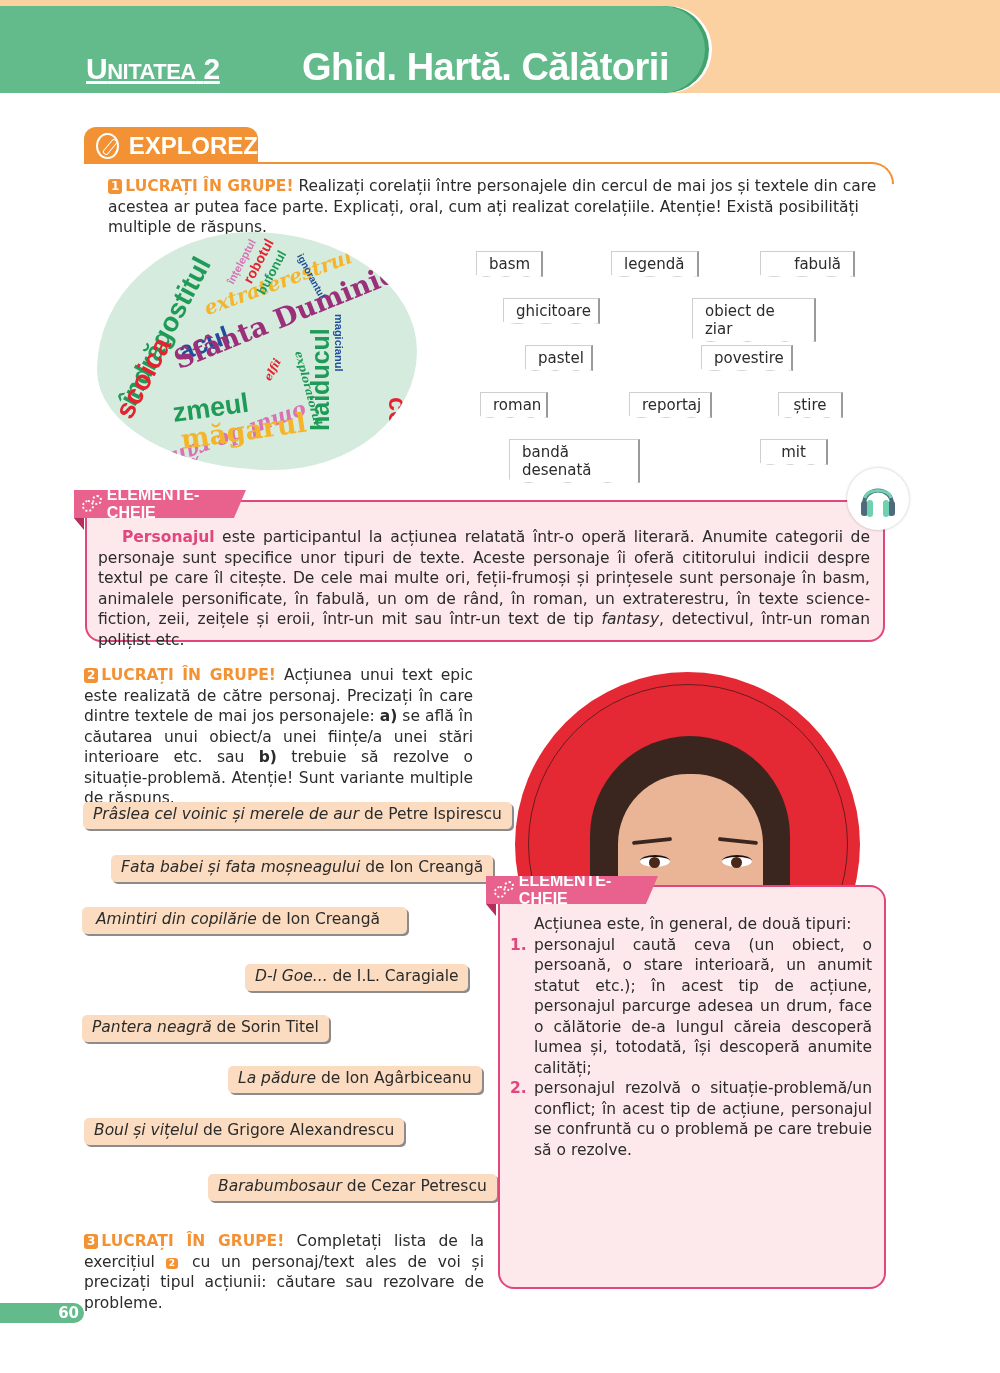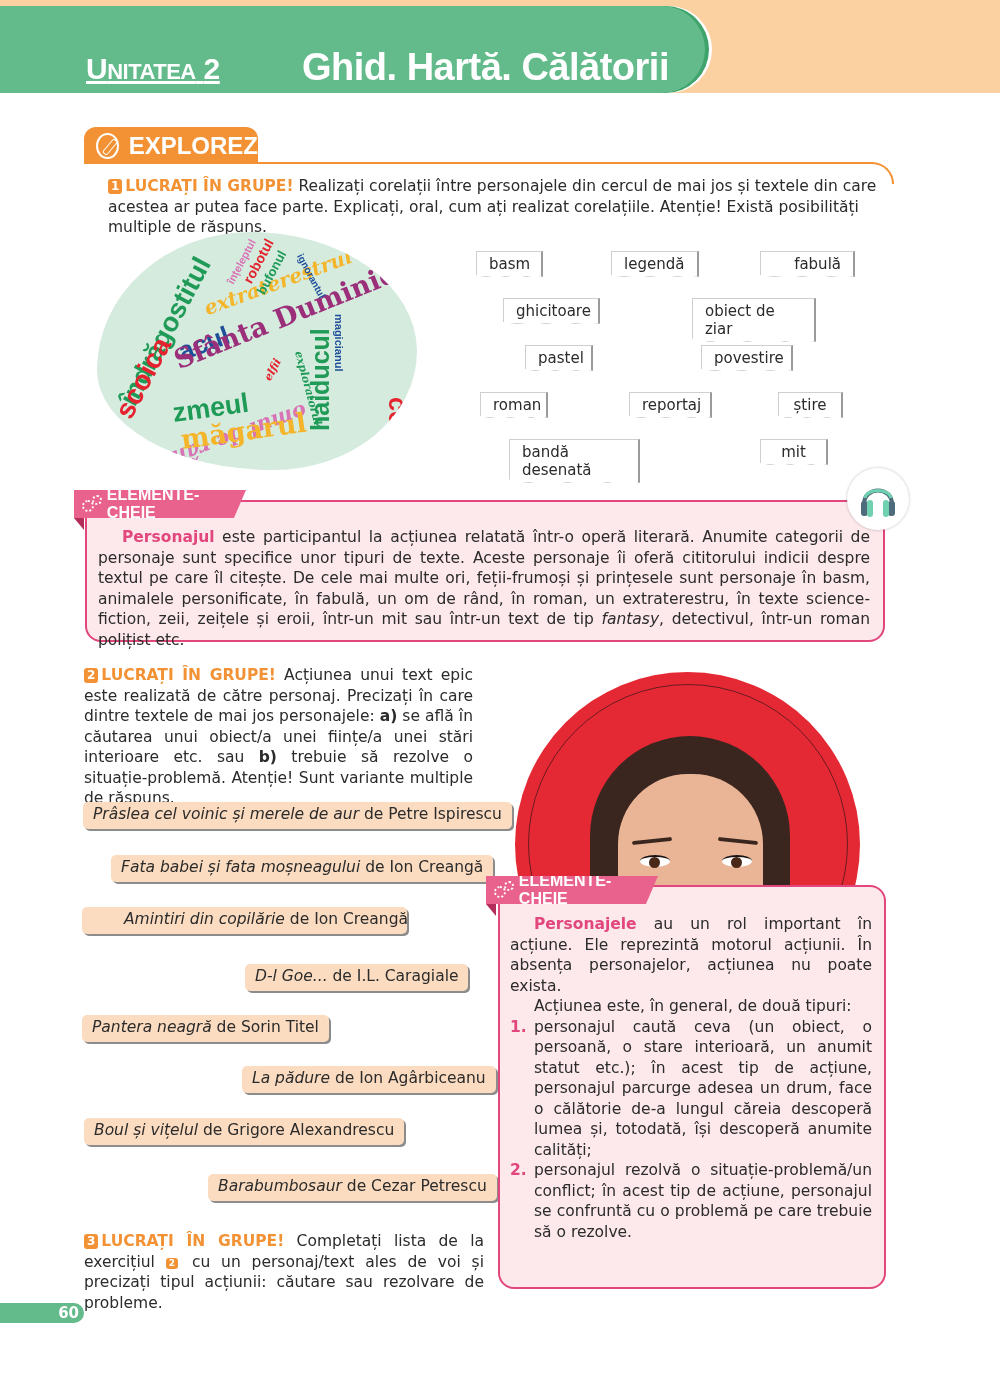--- a/index.html
+++ b/index.html
@@ -131,24 +131,24 @@
     <rect x="36" y="32" width="6" height="17" rx="3" fill="#6fd1b0"></rect>
   </svg>
 </div>
 
 <div class="abs para" style="left:84px; top:665px; width:389px; text-align:justify;">
   <span class="num">2</span><span class="orange">LUCRAȚI ÎN GRUPE!</span><span> Acțiunea unui text epic este realizată de către personaj. Precizați în care dintre textele de mai jos personajele: </span><b>a)</b><span> se află în căutarea unui obiect/a unei ființe/a unei stări interioare etc. sau </span><b>b)</b><span> trebuie să rezolve o situație-problemă. Atenție! Sunt variante multiple de răspuns.</span>
 </div>
 
 <div class="book" style="left:83px; top:802px;"><em>Prâslea cel voinic și merele de aur</em><span> de Petre Ispirescu</span></div>
 <div class="book" style="left:111px; top:855px;"><em>Fata babei și fata moșneagului</em><span> de Ion Creangă</span></div>
-<div class="book" style="left:82px; top:907px; width:325px; padding-left:42px;"><em>Amintiri </em><em>din copilărie</em><span> de Ion Creangă</span></div>
+<div class="book" style="left:82px; top:907px; width:325px; padding-left:14px;"><em>Amintiri </em><em>din copilărie</em><span> de Ion Creangă</span></div>
 <div class="book" style="left:245px; top:964px;"><em>D-l Goe...</em><span> de I.L. Caragiale</span></div>
 <div class="book" style="left:82px; top:1015px;"><em>Pantera neagră</em><span> de Sorin Titel</span></div>
-<div class="book" style="left:242px; top:1066px;"><em>La pădure</em><span> de Ion Agârbiceanu</span></div>
+<div class="book" style="left:228px; top:1066px;"><em>La pădure</em><span> de Ion Agârbiceanu</span></div>
 <div class="book" style="left:84px; top:1118px;"><em>Boul și vițelul</em><span> de Grigore Alexandrescu</span></div>
 <div class="book" style="left:208px; top:1174px;"><em>Barabumbosaur</em><span> de Cezar Petrescu</span></div>
 
 <div class="abs para" style="left:84px; top:1231px; width:400px; text-align:justify;">
   <span class="num">3</span><span class="orange">LUCRAȚI ÎN GRUPE!</span><span> Completați lista de la exerci­țiul </span><span class="num" style="font-size:9px; line-height:11px;">2</span><span> cu un personaj/text ales de voi și precizați tipul acțiunii: căutare sau rezolvare de probleme.</span>
 </div>
 
 <div class="abs photo">
   <div class="hat"></div>
   <div class="hat-line"></div>
@@ -163,21 +163,20 @@
 <div class="abs ec-box" style="left:498px; top:885px; width:388px; height:404px;"></div>
 <div class="abs ec-tab" style="left:486px; top:876px; width:172px;">
   <span class="gears">
       <i style="left:0;top:5px;width:12px;height:12px;"></i>
       <i style="left:10px;top:0;width:10px;height:10px;"></i>
     </span>
   <span>ELEMENTE-CHEIE</span>
 </div>
 <div class="abs ec-fold" style="left:486px; top:904px;"></div>
 <div class="abs para" style="left:510px; top:914px; width:362px; text-align:justify;">
-  <p style="text-indent:24px;"><span class="pink">Personajele</span><span> au un rol important în acțiune. Ele reprezintă motorul acțiunii. În absența personajelor, acțiunea nu poate exista.</span></p>
   <p style="text-indent:24px;">Acțiunea este, în general, de două tipuri:</p>
   <div style="display:flex; gap:8px;">
       <span class="pink" style="min-width:16px;">1.</span>
       <span>personajul caută ceva (un obiect, o persoană, o stare interioară, un anumit statut etc.); în acest tip de acțiune, personajul parcurge adesea un drum, face o călătorie de-a lungul căreia descoperă lumea și, totodată, își descoperă anumite calități;</span>
     </div>
   <div style="display:flex; gap:8px;">
       <span class="pink" style="min-width:16px;">2.</span>
       <span>personajul rezolvă o situație-problemă/un conflict; în acest tip de acțiune, personajul se confruntă cu o problemă pe care trebuie să o rezolve.</span>
     </div>
 </div>

